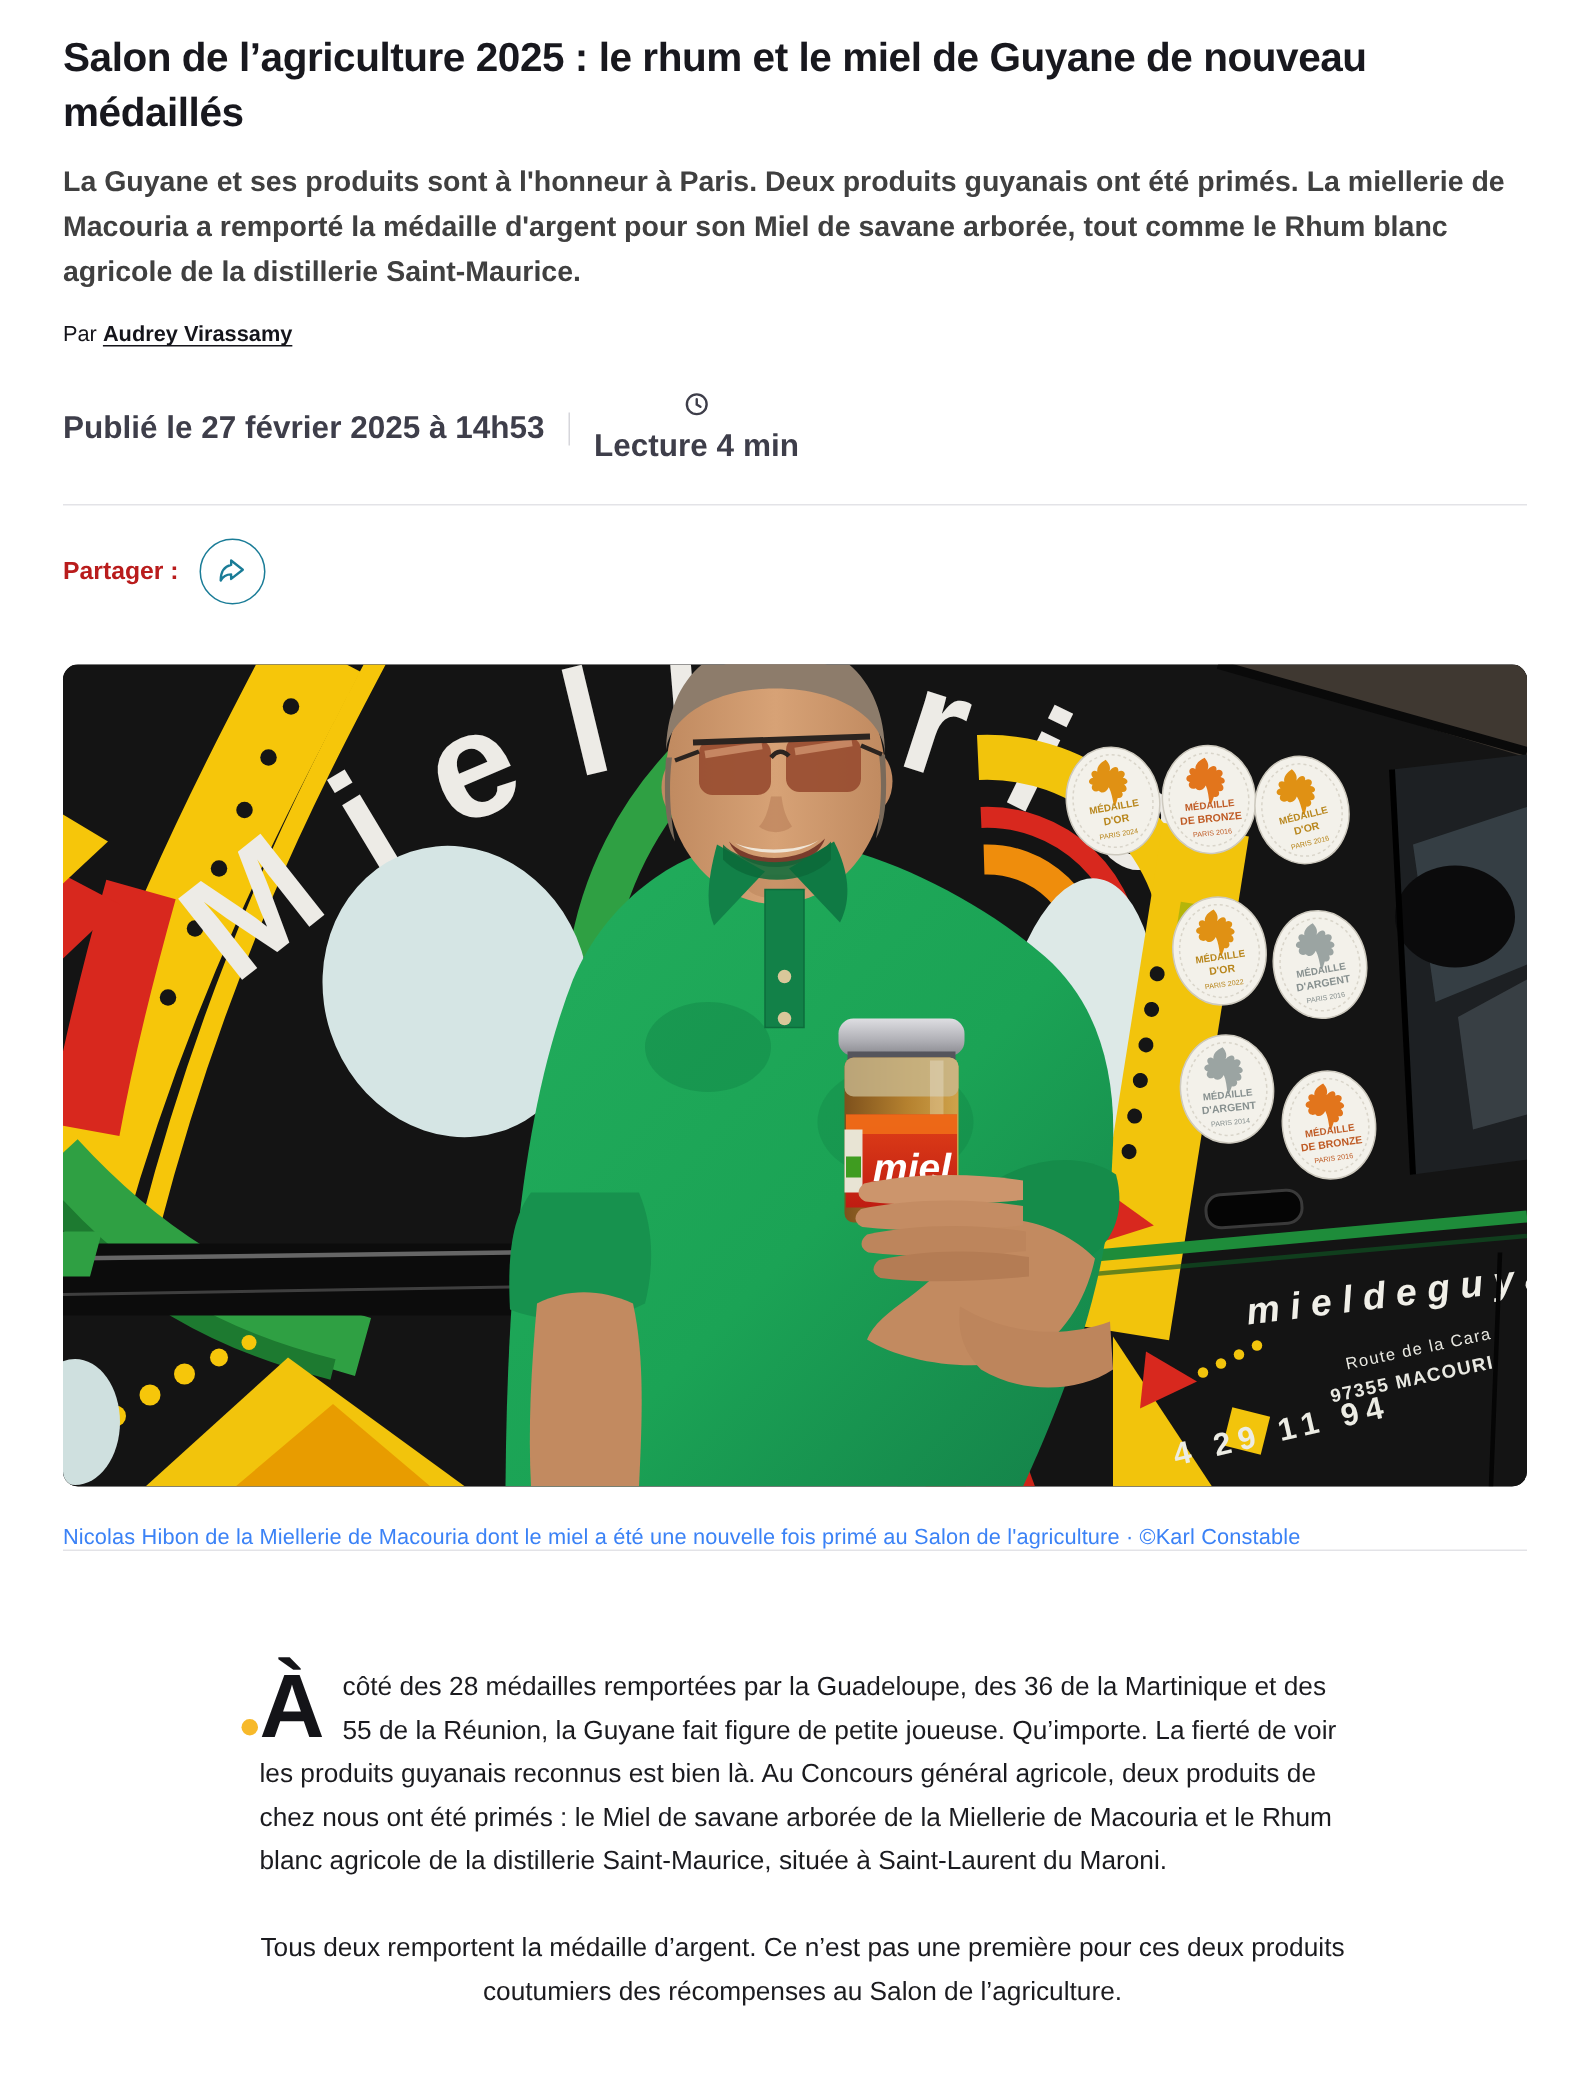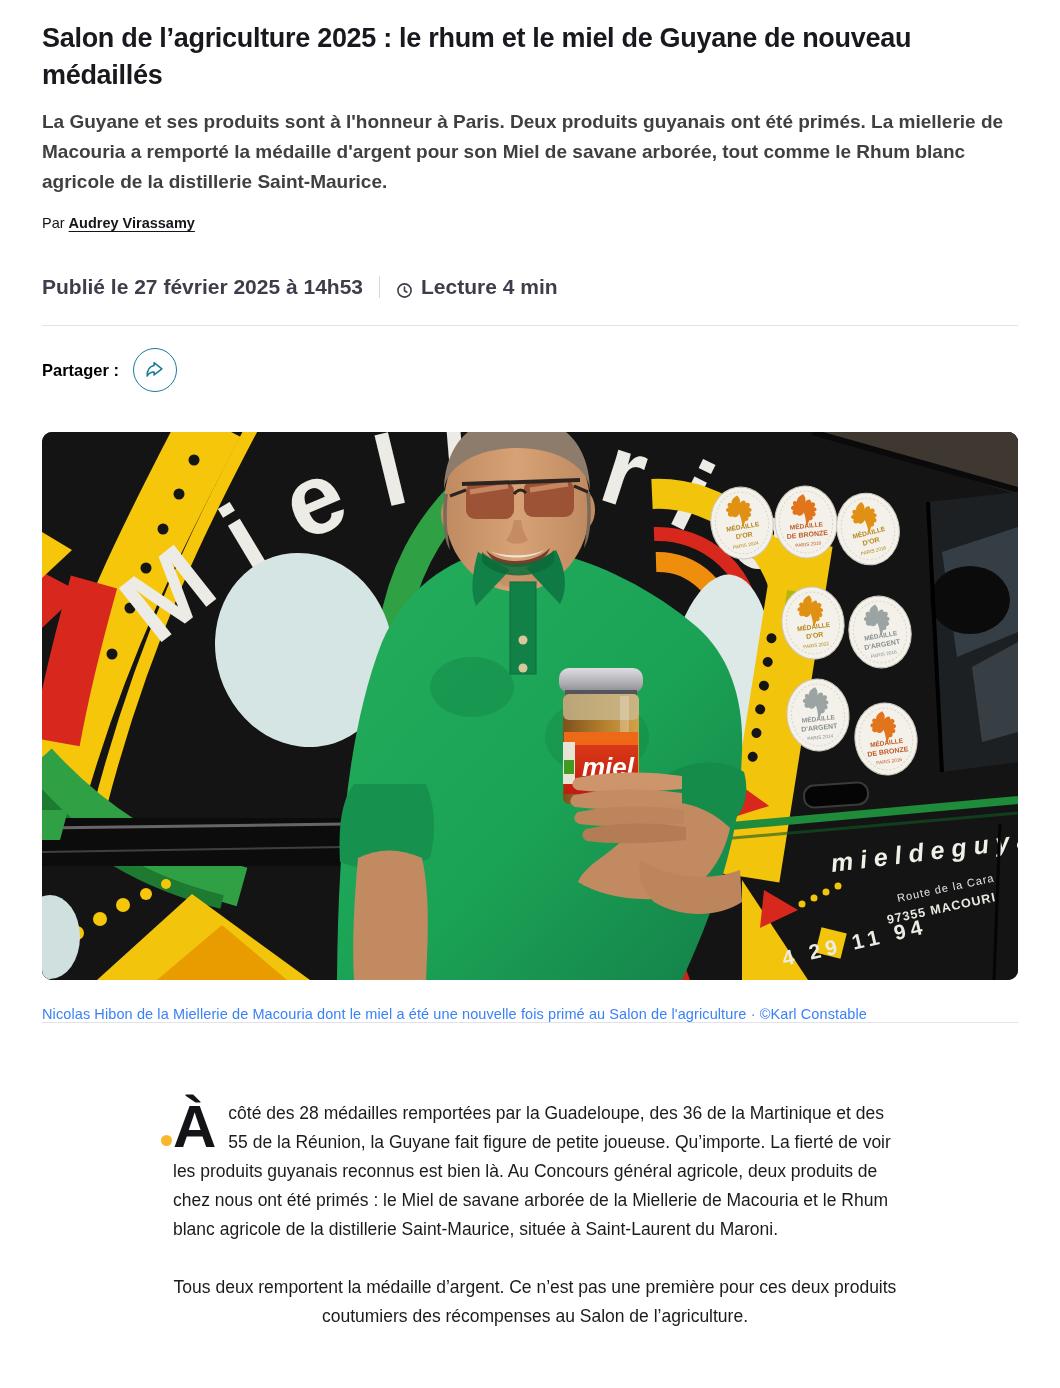--- a/index.html
+++ b/index.html
@@ -3,30 +3,30 @@
 <meta charset="utf-8">
 <style>
   html,body{margin:0;padding:0;background:#ffffff;}
   body{width:1060px;height:1388px;overflow:hidden;
        font-family:"Liberation Sans",sans-serif;color:#1c1c22;}
   .page{padding:20px 42px 0;}
 
   h1.title{margin:0 0 14px;font-size:27px;line-height:1.36;font-weight:800;
            letter-spacing:-0.3px;color:#18181e;max-width:950px;}
   .lede{margin:0 0 18px;font-size:19px;line-height:30px;font-weight:700;color:#404040;}
-  .byline{font-size:14.5px;margin:0 0 44px;color:#15151b;}
+  .byline{font-size:14.5px;margin:0 0 30px;color:#15151b;}
   .byline .author{font-weight:700;text-decoration:underline;text-underline-offset:3px;
                   color:inherit;cursor:pointer;}
   .meta-row{display:flex;align-items:center;gap:16px;font-size:21px;font-weight:700;
             color:#3e3e4a;margin:0 0 26px;}
   .vsep{width:1px;height:22px;background:#d6d6db;}
-  .meta-right{display:flex;align-items:flex-end;gap:8px;}
+  .meta-right{display:flex;align-items:center;gap:8px;flex-direction:column;}
   hr.rule{border:none;border-top:1px solid #e3e3e7;margin:0;}
   .share-row{display:flex;align-items:center;gap:14px;margin:22px 0 0;
-             font-size:16.5px;font-weight:600;color:#000000;height:44px;}
+             font-size:16.5px;font-weight:600;color:#b91c1c;height:44px;}
   .share-btn{width:44px;height:44px;border-radius:50%;border:1.5px solid #1a7c97;
              background:#fff;display:flex;align-items:center;justify-content:center;
              cursor:pointer;padding:0;}
   .photo-wrap{margin-top:40px;border-radius:10px;overflow:hidden;height:548px;
               background:#141414;}
   .photo-wrap svg{display:block;width:100%;height:100%;}
   figure{margin:0;}
   figcaption{margin-top:26px;font-size:14.5px;color:#3b82f6;letter-spacing:.1px;}
   .hr2{margin-top:30px;}
   .article-body{margin:76px 0 0 131px;width:724px;font-size:17.5px;line-height:29px;

